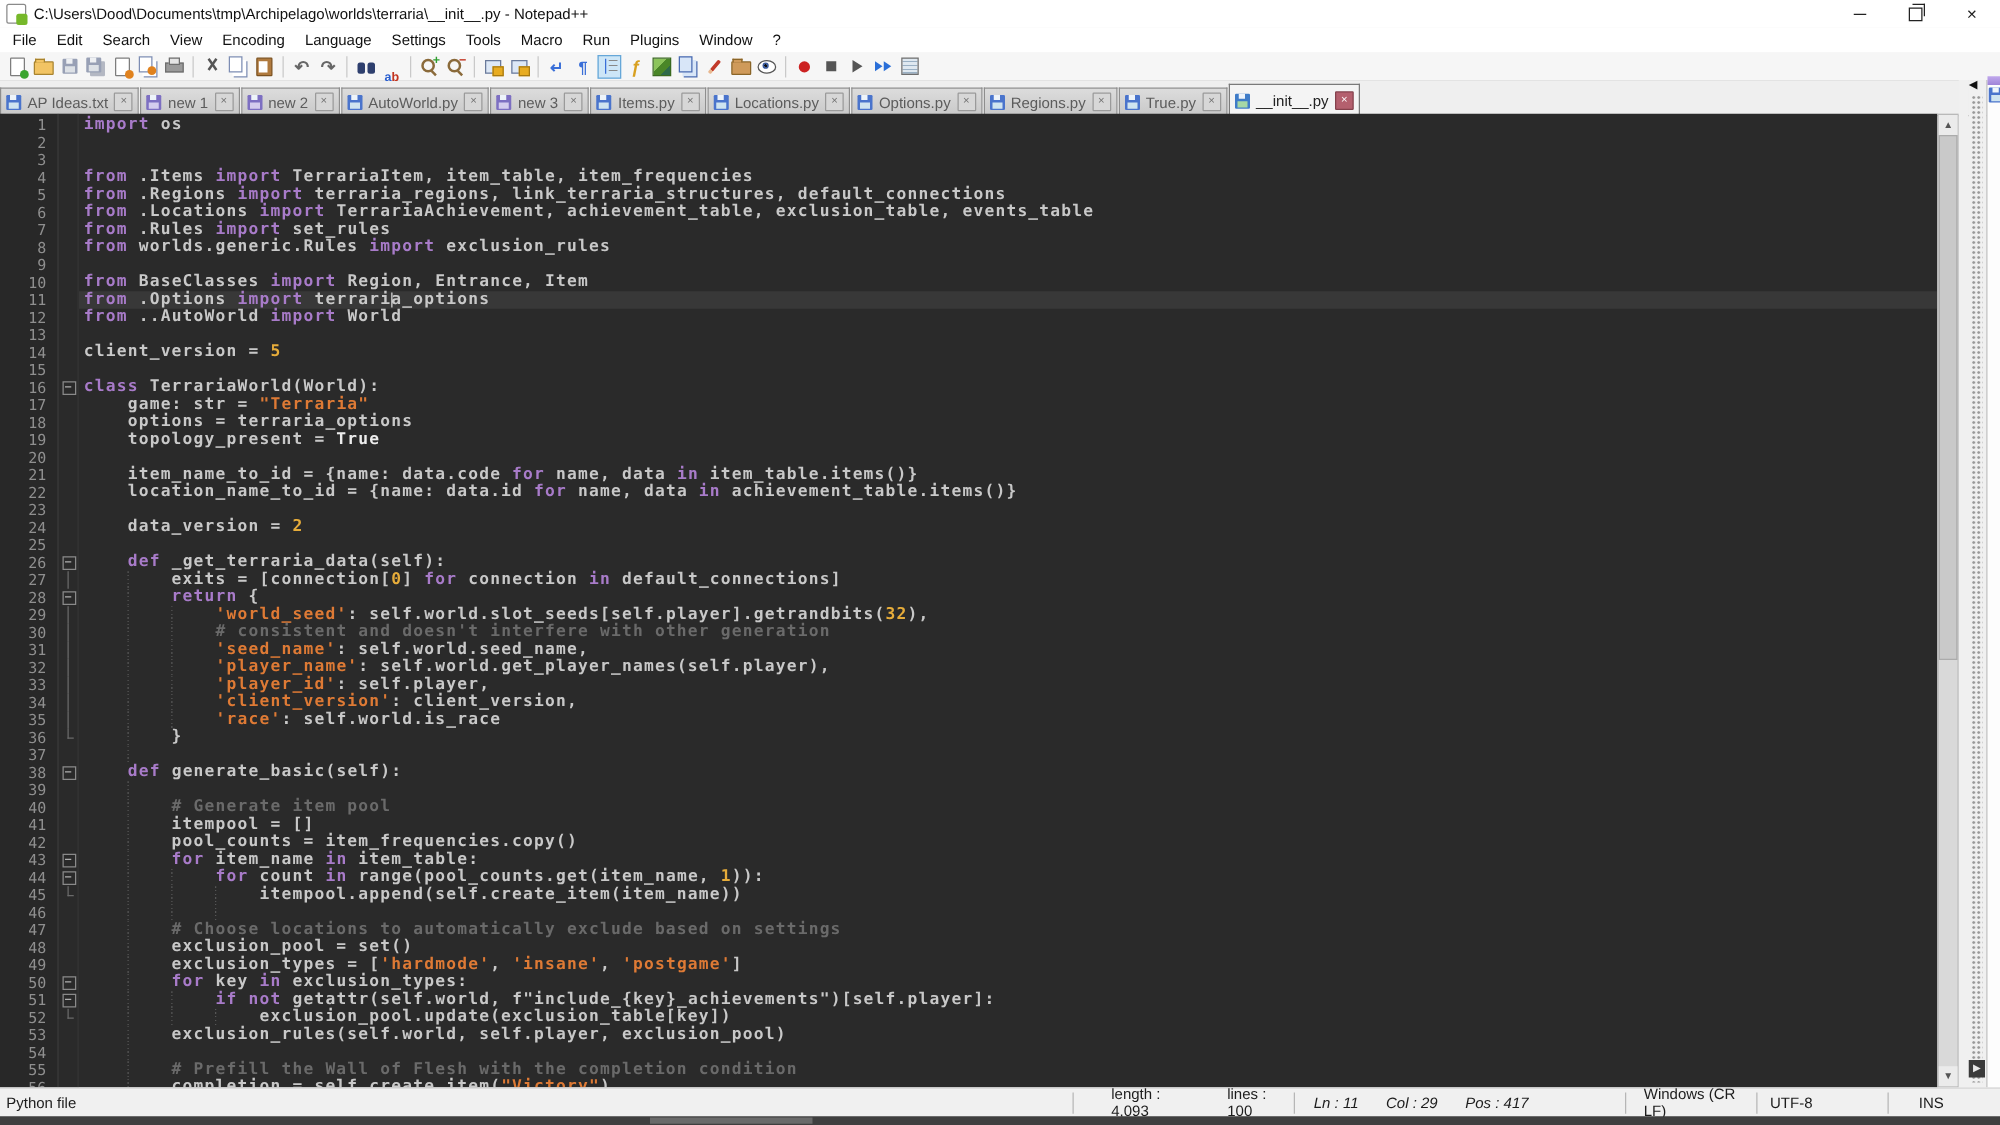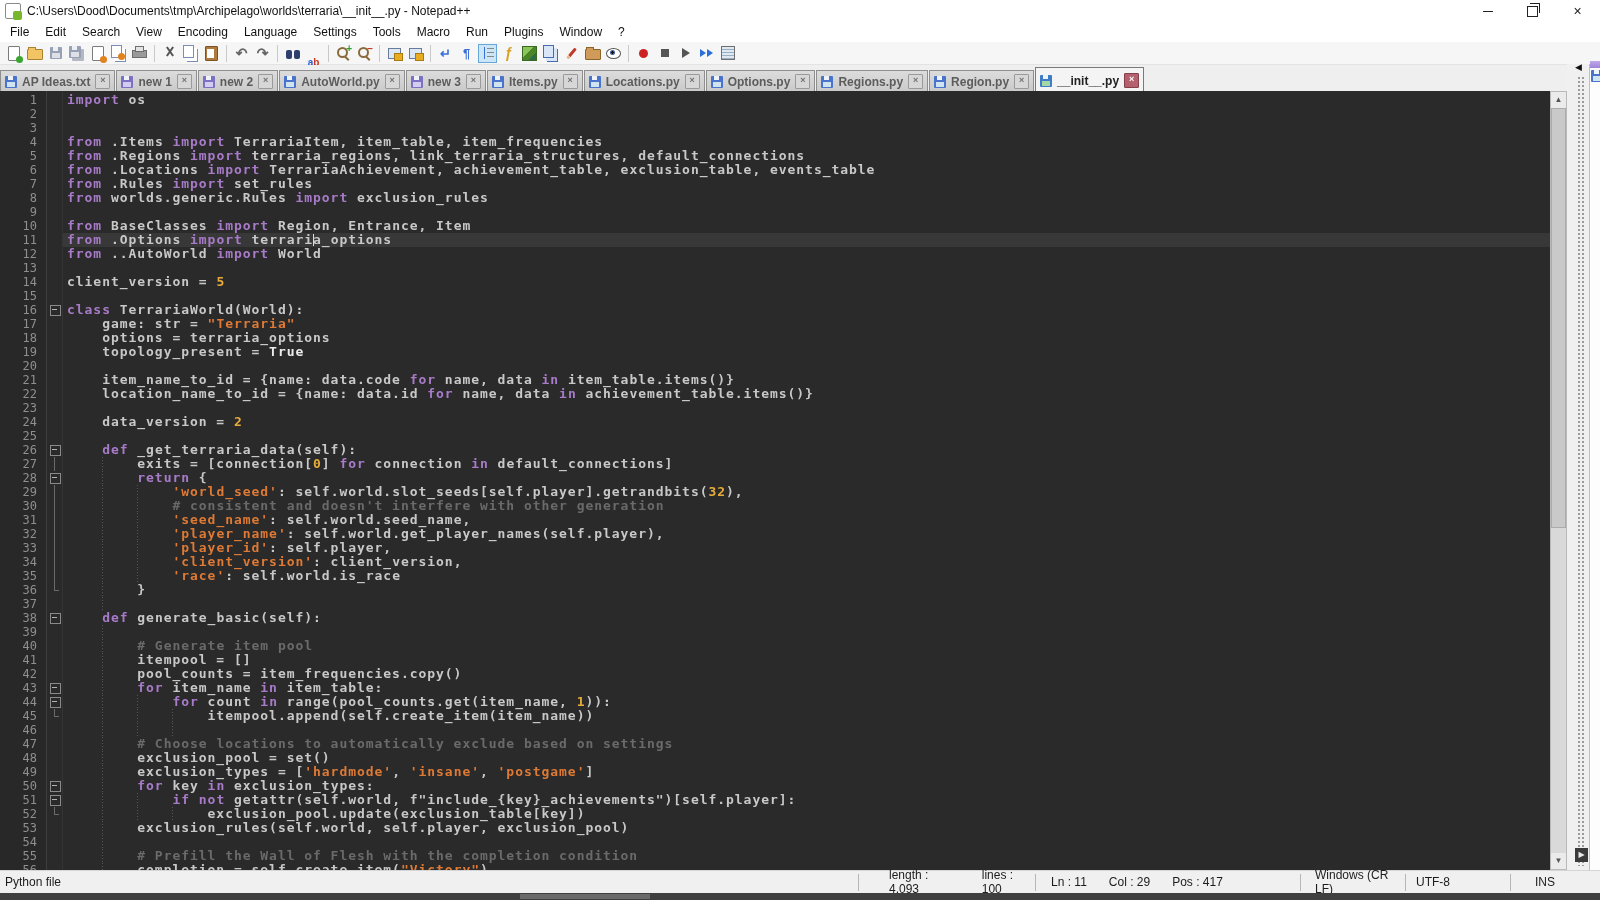--- a/index.html
+++ b/index.html
@@ -71,21 +71,21 @@
   .ic-eye{width:13px;height:9px;background:#fff;border:1px solid #555;border-radius:50%;position:relative;}
   .ic-eye::after{content:"";position:absolute;left:3px;top:1px;width:5px;height:5px;background:radial-gradient(#111 0 30%,#3a5a9a 30%);border-radius:50%;}
   .ic-rec{width:9px;height:9px;border-radius:50%;background:#cc2222;}
   .ic-stop{width:8px;height:8px;background:#555;}
   .ic-play{width:0;height:0;border-left:8px solid #555;border-top:5px solid transparent;border-bottom:5px solid transparent;}
   .ic-play2{display:flex;}
   .ic-play2 i{width:0;height:0;border-left:6px solid #2a6fd8;border-top:4px solid transparent;border-bottom:4px solid transparent;margin-right:1px;}
   .ic-msave{width:12px;height:12px;border:1px solid #6e6e6e;background:
      repeating-linear-gradient(to bottom,#dfe8f0 0 2px,#9ab0c4 2px 3px);}
   
-  .tabbar{height:27px;background:#efefef;display:flex;align-items:flex-end;border-bottom:1px solid #3c3c3c;position:relative;font-weight:bold;}
+  .tabbar{height:27px;background:#efefef;display:flex;align-items:flex-end;border-bottom:1px solid #3c3c3c;position:relative;}
   .tab{height:21px;background:linear-gradient(#dcdcdc,#c9c9c9);border:1px solid #8e8e8e;border-bottom:none;
        display:flex;align-items:center;padding:0 4px;margin-right:1px;font-size:12px;color:#5c5c5c;}
   .tab.active{height:25px;background:#f4f4f4;color:#222;margin-bottom:-1px;border-color:#7a7a7a;}
   .tab-label{margin:0 5px;white-space:nowrap;}
   .floppy{width:12px;height:12px;border-radius:1px;position:relative;flex:none;}
   .floppy::before{content:"";position:absolute;left:3px;top:0;width:5px;height:4px;background:#eef4fa;}
   .floppy::after{content:"";position:absolute;left:2px;bottom:1px;width:8px;height:5px;background:#cfe4f0;}
   .fl-saved{background:#4a74cc;}
   .fl-new{background:#7d6fc2;} .fl-new::after{background:#d4ccee;}
   .fl-act{background:#3f7cc8;} .fl-act::after{background:#a6d8a6;}
@@ -318,21 +318,21 @@
       <div class="tab-label">Options.py</div>
       <div class="tx">×</div>
     </div>
     <div class="tab">
       <div class="floppy fl-saved"></div>
       <div class="tab-label">Regions.py</div>
       <div class="tx">×</div>
     </div>
     <div class="tab">
       <div class="floppy fl-saved"></div>
-      <div class="tab-label">Region.py</div>
+      <div class="tab-label">True.py</div>
       <div class="tx">×</div>
     </div>
     <div class="tab active">
       <div class="floppy fl-act"></div>
       <div class="tab-label">__init__.py</div>
       <div class="tx">×</div>
     </div>
   </div>
 
 <div class="editor">
@@ -568,21 +568,21 @@
   <div class="sel"></div>
   <div class="floppy fl-saved"></div>
 </div>
 
 <div class="statusbar">
   <div class="seg first">Python file</div>
   <div class="seg" style="width:177px;padding-left:30px;">
     <span>length : 4,093</span>
     <span class="sp2">lines : 100</span>
   </div>
-  <div class="seg" style="width:265px;padding-left:15px;">
+  <div class="seg" style="width:265px;padding-left:15px;font-style:italic;">
     <span>Ln : 11</span>
     <span class="sp2">Col : 29</span>
     <span class="sp2">Pos : 417</span>
   </div>
   <div class="seg" style="width:105px;padding-left:14px;">Windows (CR LF)</div>
   <div class="seg" style="width:105px;padding-left:10px;">UTF-8</div>
   <div class="seg" style="flex:1;padding-left:24px;">INS</div>
 </div>
 
 <div class="bottom-strip">

